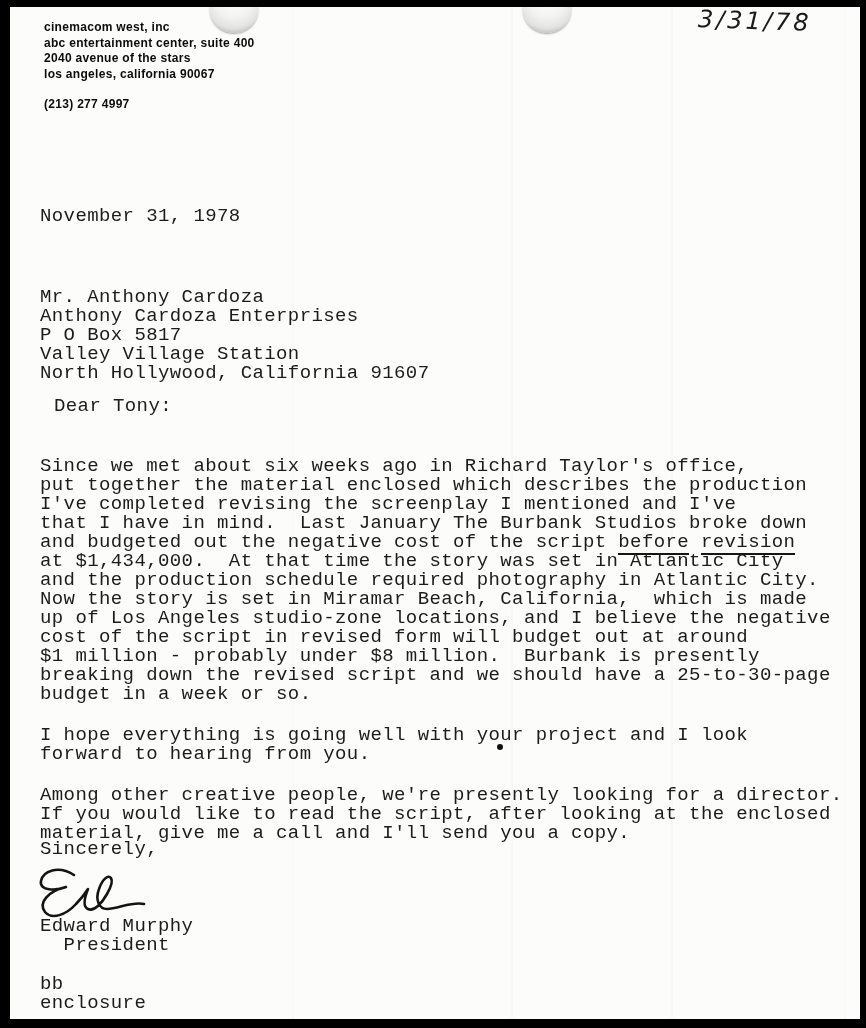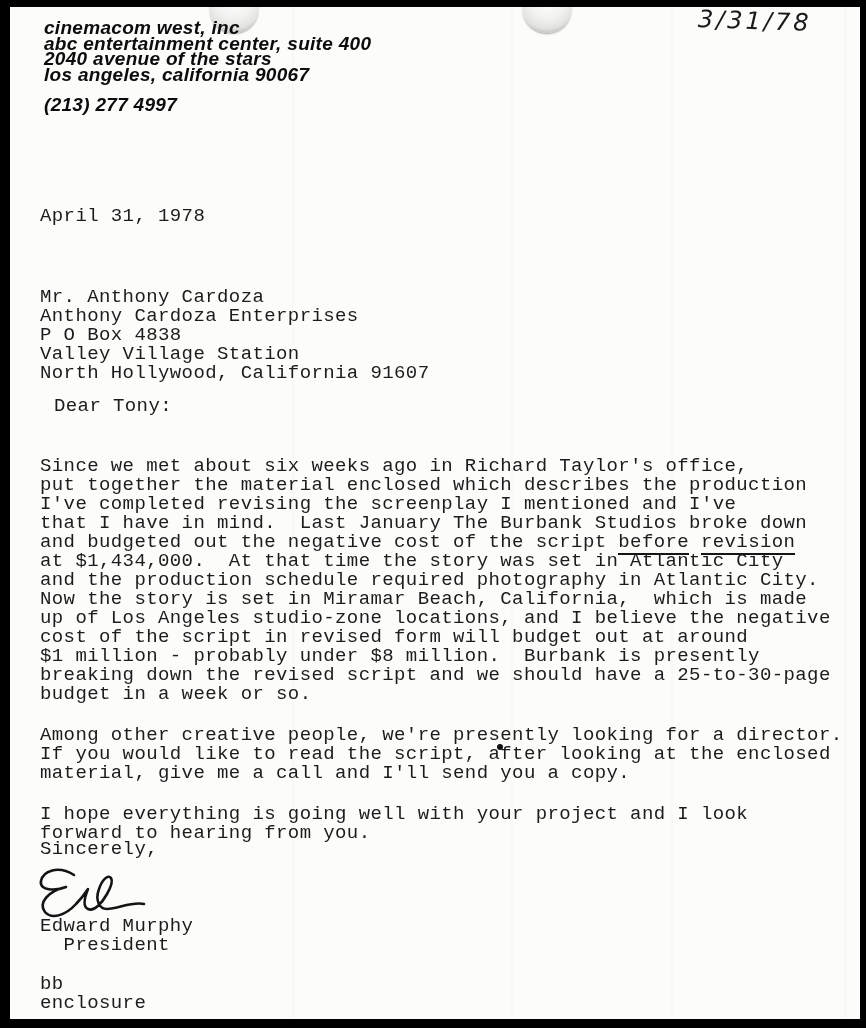--- a/index.html
+++ b/index.html
@@ -47,25 +47,24 @@
     letter-spacing:3px;
     transform:rotate(2deg);
     color:#1a1a1a;
   }
 
   .letterhead{
     position:absolute;
     top:13px;left:34px;
     font-family:"Liberation Sans","DejaVu Sans",sans-serif;
     font-weight:700;
-    font-size:19px;
+    font-size:12px;
     line-height:15.5px;
     letter-spacing:0.3px;
     color:#0c0c0c;
-    font-style:italic;
   }
   .letterhead .phone{margin-top:15px;}
 
   .mono{
     font-family:"Liberation Mono","DejaVu Sans Mono",monospace;
     font-size:19px;
     line-height:19px;
     letter-spacing:0.4px;
     color:#1c1c1c;
   }
@@ -100,26 +99,26 @@
     <div class="handwritten">3/31/78</div>
 
     <header class="letterhead">
       <div>cinemacom west, inc</div>
       <div>abc entertainment center, suite 400</div>
       <div>2040 avenue of the stars</div>
       <div>los angeles, california 90067</div>
       <div class="phone">(213) 277 4997</div>
     </header>
 
-    <div class="date-block mono">April 31, 1978</div>
+    <div class="date-block mono">November 31, 1978</div>
 
     <div class="recipient mono">
         <div class="line"><span>Mr. Anthony Cardoza</span></div>
         <div class="line"><span>Anthony Cardoza Enterprises</span></div>
-        <div class="line"><span>P O Box 4838</span></div>
+        <div class="line"><span>P O Box 5817</span></div>
         <div class="line"><span>Valley Village Station</span></div>
         <div class="line"><span>North Hollywood, California 91607</span></div>
       </div>
 
     <div class="salutation mono">Dear Tony:</div>
 
     <div class="body mono">
         <div class="para">
           <div class="line"><span>Since we met about six weeks ago in Richard Taylor's office,</span></div>
           <div class="line"><span>put together the material enclosed which describes the production</span></div>
@@ -129,27 +128,27 @@
           <div class="line"><span>at $1,434,000.  At that time the story was set in Atlantic City</span></div>
           <div class="line"><span>and the production schedule required photography in Atlantic City.</span></div>
           <div class="line"><span>Now the story is set in Miramar Beach, California,  which is made</span></div>
           <div class="line"><span>up of Los Angeles studio-zone locations, and I believe the negative</span></div>
           <div class="line"><span>cost of the script in revised form will budget out at around</span></div>
           <div class="line"><span>$1 million - probably under $8 million.  Burbank is presently</span></div>
           <div class="line"><span>breaking down the revised script and we should have a 25-to-30-page</span></div>
           <div class="line"><span>budget in a week or so.</span></div>
         </div>
         <div class="para">
+          <div class="line"><span>I hope everything is going well with your project and I look</span></div>
+          <div class="line"><span>forward to hearing from you.</span></div>
+        </div>
+        <div class="para">
           <div class="line"><span>Among other creative people, we're presently looking for a director.</span></div>
           <div class="line"><span>If you would like to read the script, after looking at the enclosed</span></div>
           <div class="line"><span>material, give me a call and I'll send you a copy.</span></div>
-        </div>
-        <div class="para">
-          <div class="line"><span>I hope everything is going well with your project and I look</span></div>
-          <div class="line"><span>forward to hearing from you.</span></div>
         </div>
       </div>
 
     <div class="speck"></div>
 
     <div class="closing mono">Sincerely,</div>
 
     <div class="signature">
       <svg width="118" height="60" viewBox="0 0 118 60">
         <path d="M38,12 C22,2 7,8 5,18 C3,28 20,28 30,24

